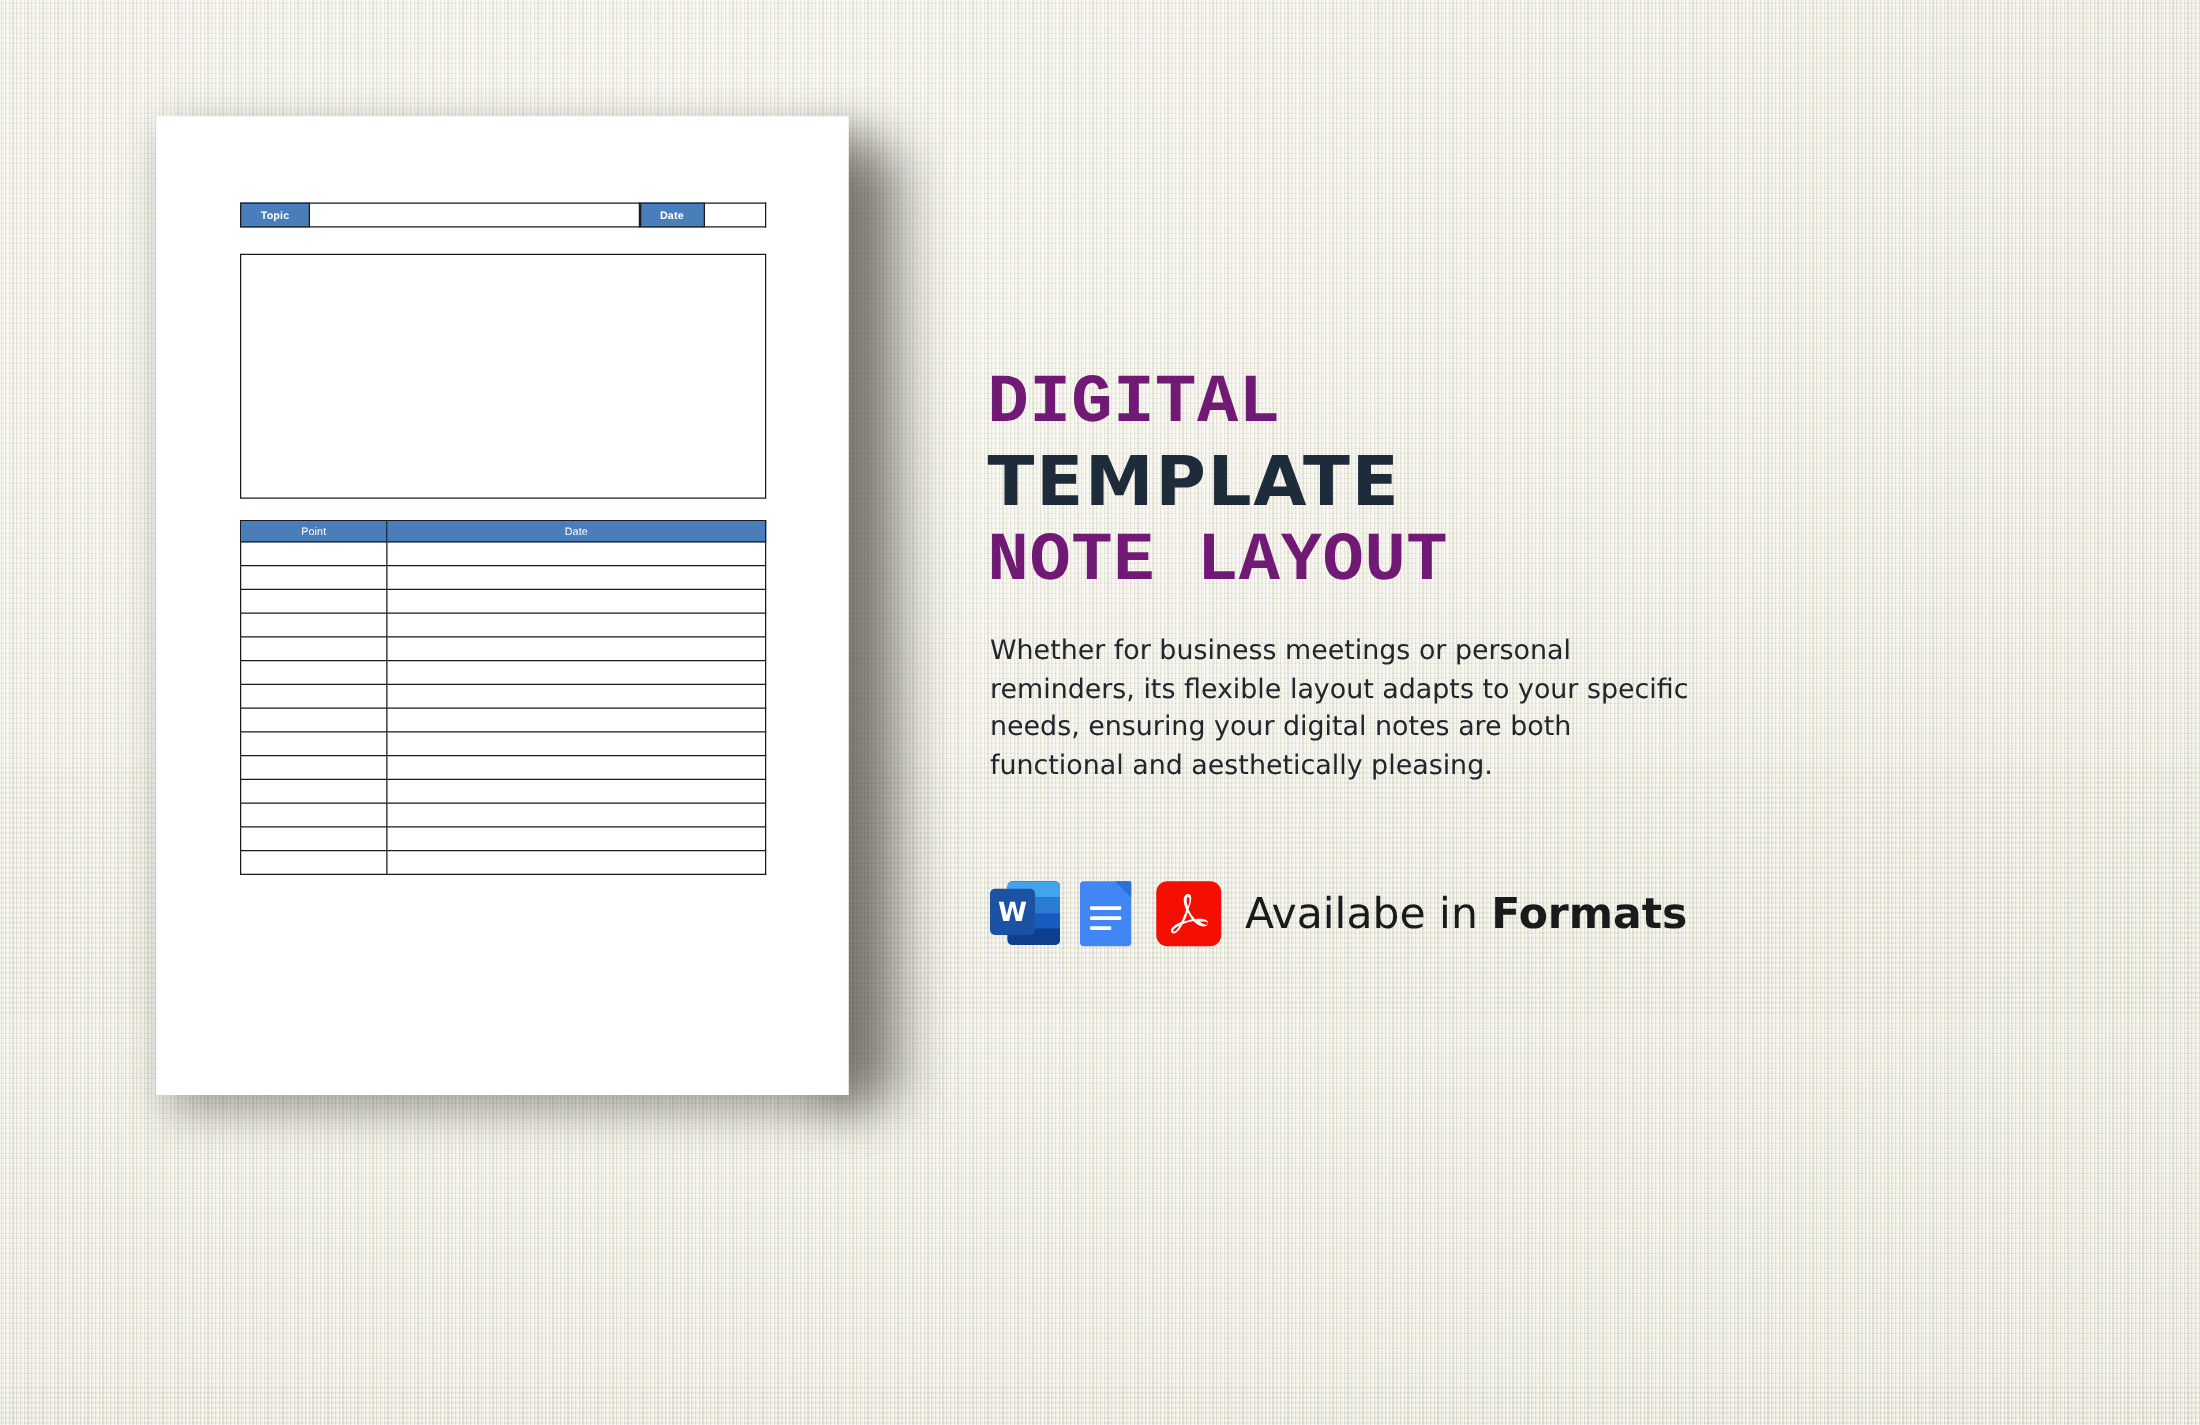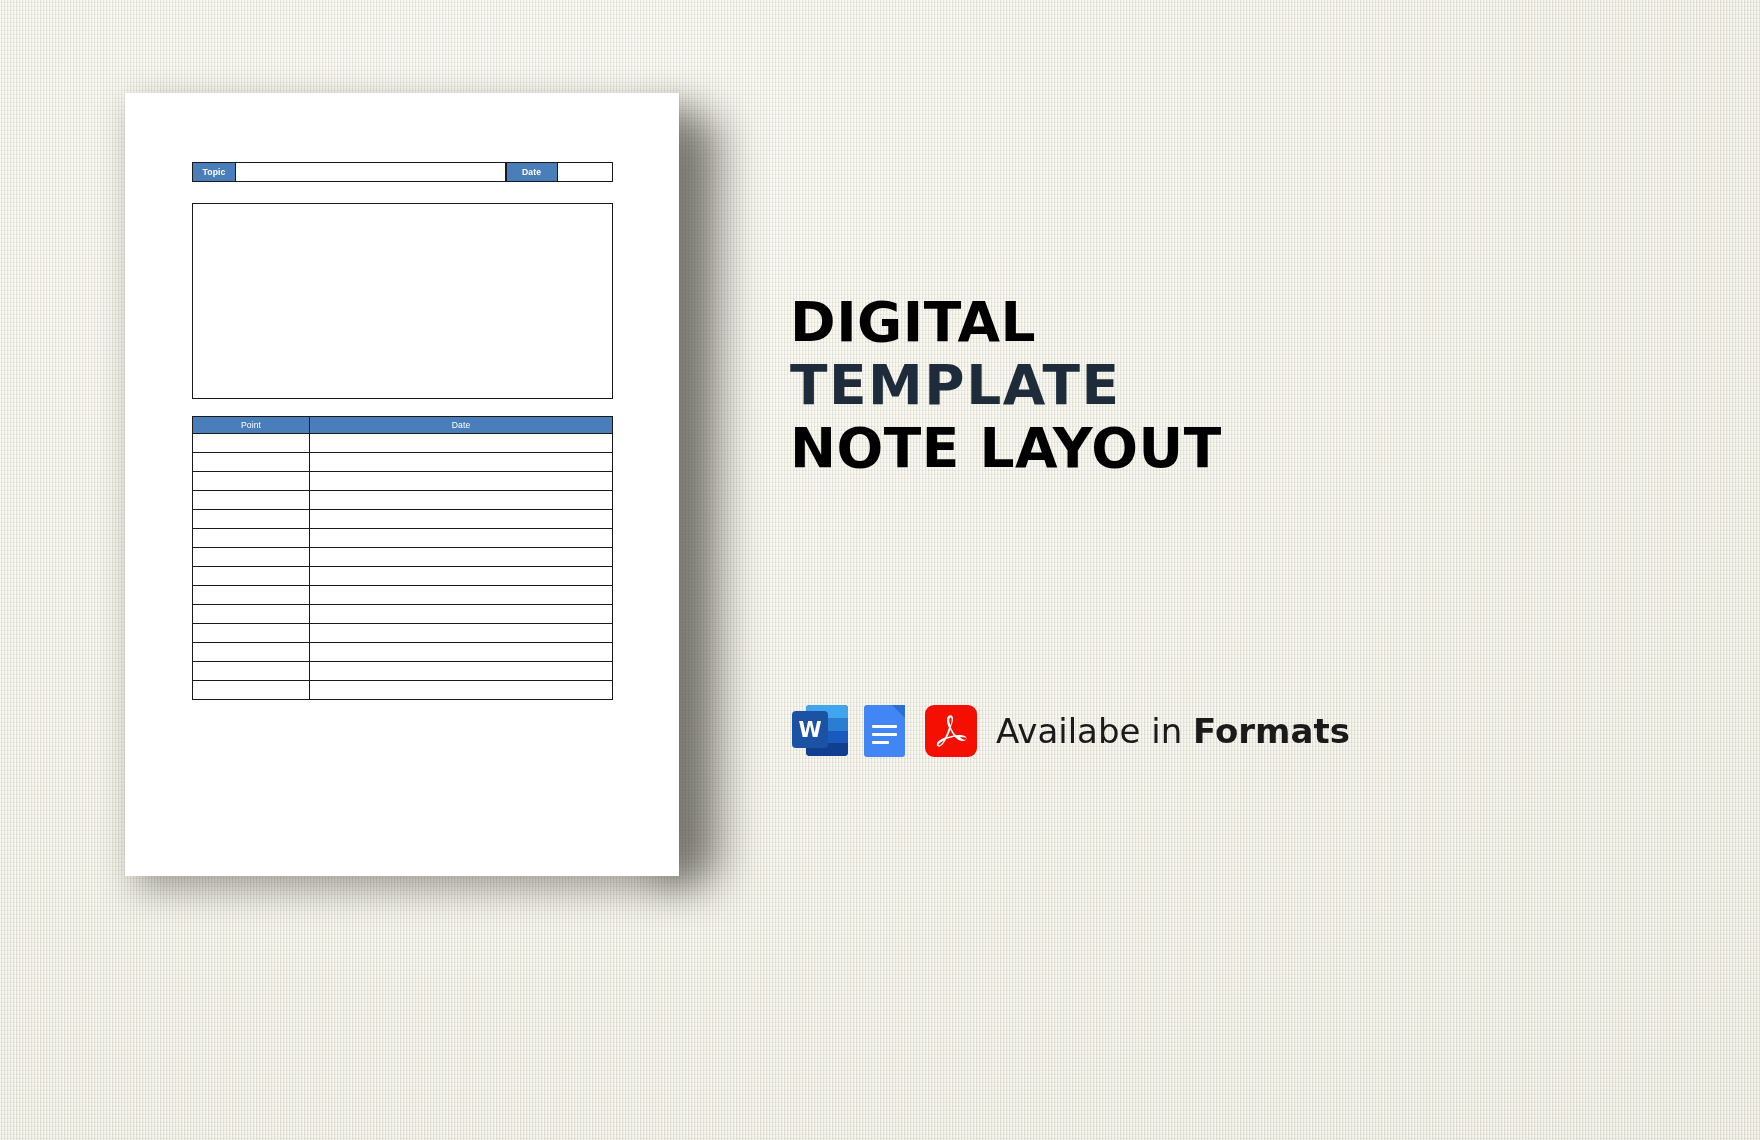--- a/index.html
+++ b/index.html
@@ -96,21 +96,21 @@
     display: flex;
     align-items: center;
     justify-content: center;
     letter-spacing: 0.1px;
   }
   .cell-blank {
     background: #ffffff;
     border: 1.4px solid #1a1a1a;
     border-left: none;
   }
-  .topic-label { width: 44px; }
+  .topic-label { width: 56px; }
   .topic-field { flex: 1 1 auto; width: 215px; }
   .date-label { width: 52px; border-left: 1.4px solid #1a1a1a; }
   .date-field { flex: 1 1 auto; }
 
   
   .bigbox {
     height: 196px;
     border: 1.4px solid #1a1a1a;
     background: #ffffff;
     margin-bottom: 17px;
@@ -165,21 +165,21 @@
     width: 700px;
   }
   .title-line {
     font-family: "DejaVu Sans", sans-serif;
     font-weight: bold;
     font-size: 55px;
     line-height: 63px;
     letter-spacing: 0.5px;
     white-space: nowrap;
   }
-  .title-red { color: #000000; }
+  .title-red { color: #701a75; font-family: Liberation Mono, monospace; }
   .title-dark { color: #1e2b3a; letter-spacing: 1.5px; }
 
   .desc {
     position: absolute;
     top: 506px;
     left: 2px;
     width: 578px;
     font-family: "DejaVu Sans", sans-serif;
     font-size: 21.5px;
     line-height: 30.5px;
@@ -368,20 +368,21 @@
 </div>
 
 <div id="promo">
 
   <div class="title-block">
     <div class="title-line title-red">DIGITAL</div>
     <div class="title-line title-dark">TEMPLATE</div>
     <div class="title-line title-red">NOTE LAYOUT</div>
   </div>
 
+  <div class="desc">Whether for business meetings or personal reminders, its flexible layout adapts to your specific needs, ensuring your digital notes are both functional and aesthetically pleasing.</div>
 
   <div class="formats">
 
     <div class="fmt-icon word-icon">
       <div class="w-doc">
         <div class="w-band b1"></div>
         <div class="w-band b2"></div>
         <div class="w-band b3"></div>
         <div class="w-band b4"></div>
       </div>

